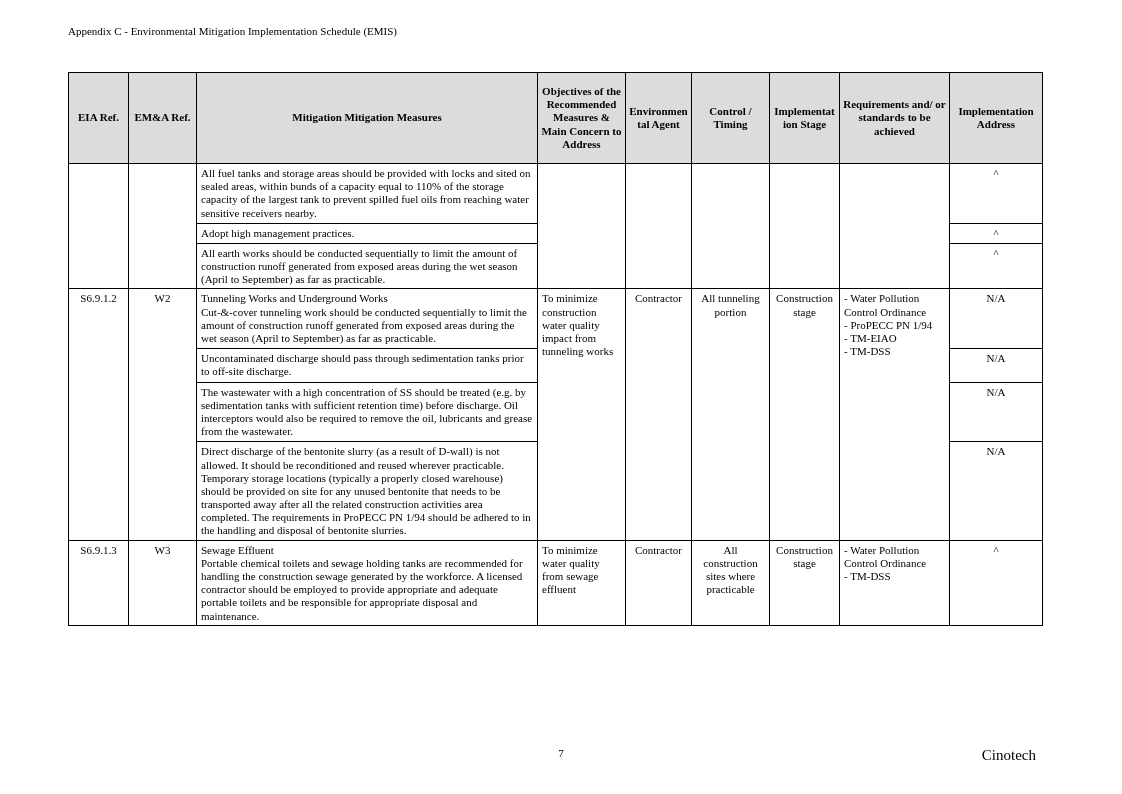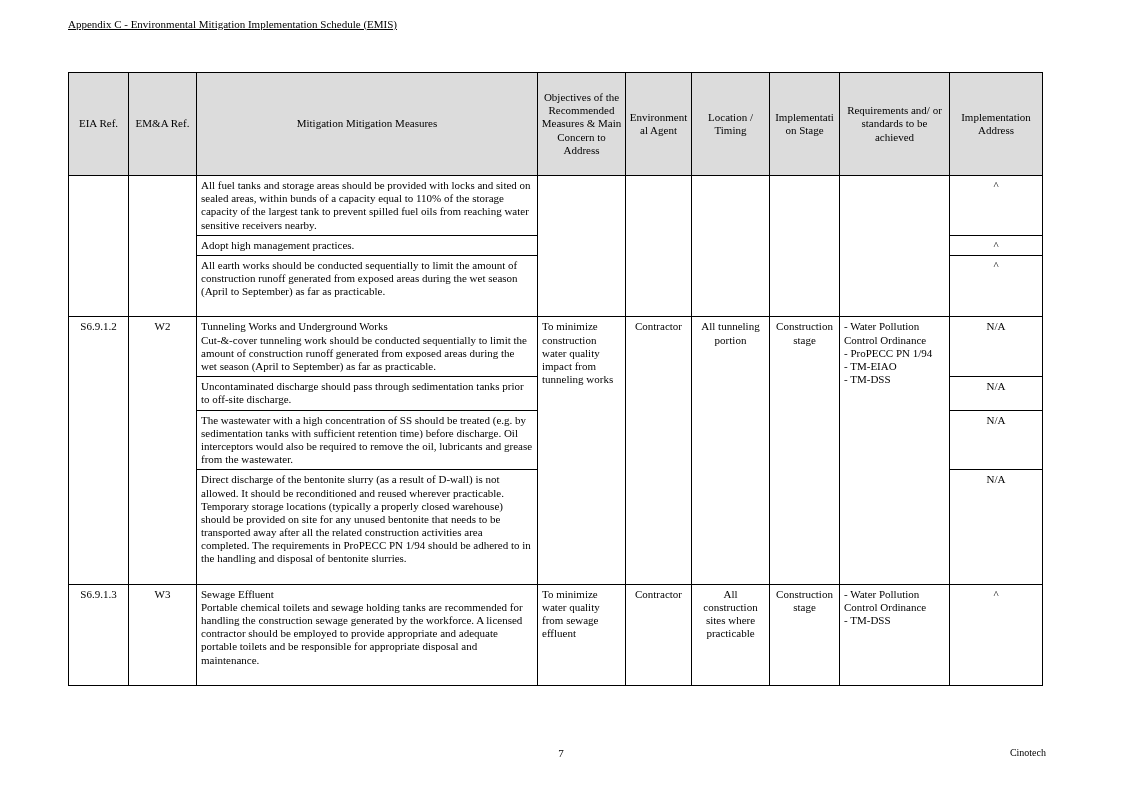--- a/index.html
+++ b/index.html
@@ -4,38 +4,38 @@
 <style>
   html, body { margin: 0; padding: 0; }
   body {
     width: 1122px; height: 794px;
     background: #ffffff;
     font-family: "Liberation Serif", serif;
     color: #000000;
   }
   * { box-sizing: border-box; }
   .page { position: relative; width: 1122px; height: 794px; background: #ffffff; overflow: hidden; }
-  .appendix-title { position: absolute; left: 68px; top: 18px; font-size: 11px; text-decoration: underline; }
+  .appendix-title { position: absolute; left: 68px; top: 25px; font-size: 11px; }
   table.emis {
     position: absolute; left: 68px; top: 72px; width: 974px;
     border-collapse: collapse; table-layout: fixed;
     font-size: 11px; line-height: 1.2;
   }
   .emis th, .emis td { border: 1px solid #000000; vertical-align: top; padding: 3px 4px; }
   .emis thead th {
-    background: #dcdcdc; font-weight: normal; text-align: center;
-    vertical-align: middle; padding: 18px 3px;
+    background: #dcdcdc; font-weight: bold; text-align: center;
+    vertical-align: middle; padding: 12px 3px;
   }
   th.brk { word-break: break-all; }
   td.ctr { text-align: center; }
   td.req { white-space: pre-line; }
-  td.pb  { padding-bottom: 18px; }
+  td.pb  { padding-bottom: 2px; }
   .u { }
   .footer-pagenum { position: absolute; top: 747px; left: 0; width: 100%; text-align: center; font-size: 11px; }
-  .footer-brand   { position: absolute; top: 747px; right: 76px; font-size: 10px; }
+  .footer-brand   { position: absolute; top: 747px; right: 86px; font-size: 15px; }
 </style>
 </head>
 <body>
 
 <div class="page">
 
   <div class="appendix-title">Appendix C - Environmental Mitigation Implementation Schedule (EMIS)</div>
 
   <table class="emis">
     <colgroup>
@@ -49,21 +49,21 @@
         <col style="width:110px">
         <col style="width:93px">
     </colgroup>
     <thead>
       <tr>
         <th>EIA Ref.</th>
         <th>EM&amp;A Ref.</th>
         <th>Mitigation Mitigation Measures</th>
         <th>Objectives of the Recommended Measures &amp; Main Concern to Address</th>
         <th class="brk">Environmental Agent</th>
-        <th>Location / Timing</th>
+        <th>Control / Timing</th>
         <th class="brk">Implementation Stage</th>
         <th>Requirements and/ or standards to be achieved</th>
         <th>Implementation Address</th>
       </tr>
     </thead>
     <tbody>
 
       <tr>
         <td class="ctr" rowspan="3"></td>
         <td class="ctr" rowspan="3"></td>

